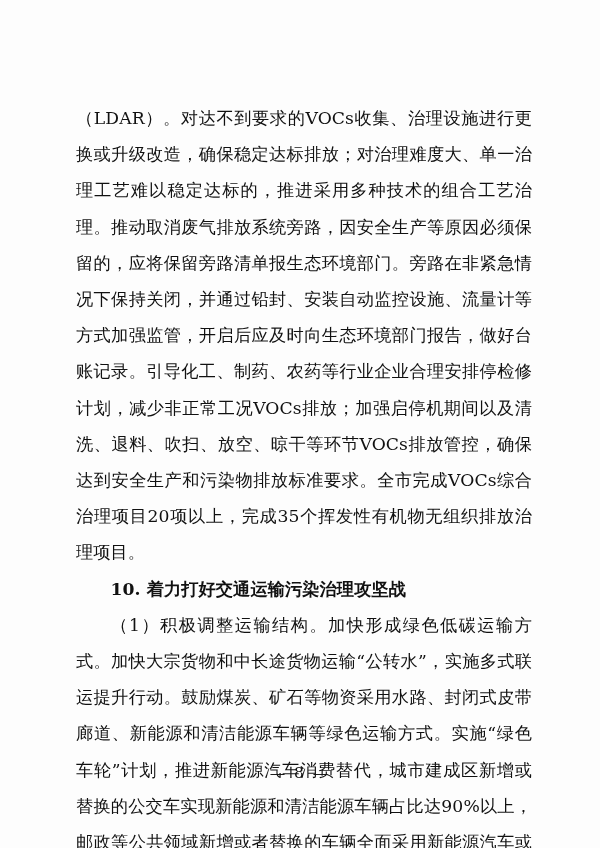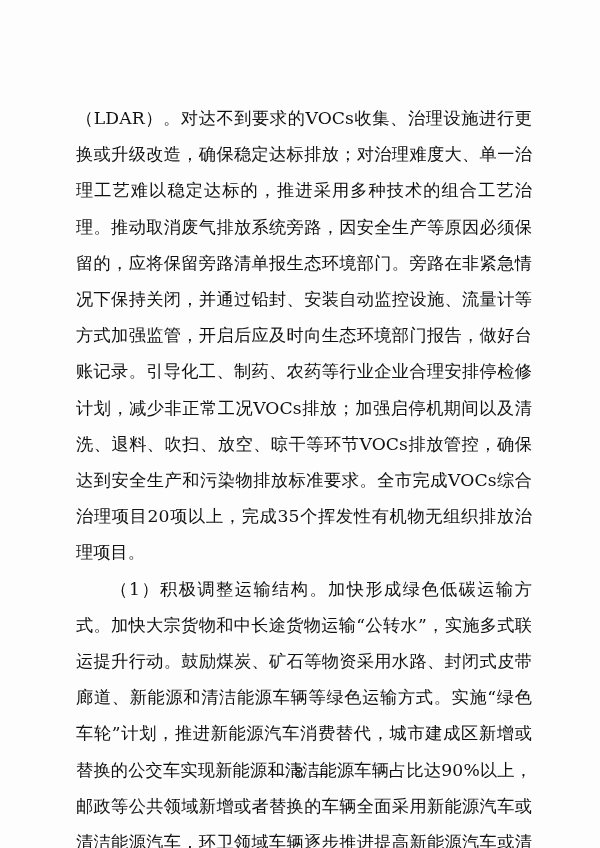--- a/index.html
+++ b/index.html
@@ -57,16 +57,17 @@
     letter-spacing: 2px;
     font-family: "DejaVu Serif", "Liberation Serif", serif;
   }
 </style>
 </head>
 <body>
 
 <div class="page">
   <div class="doc-body">
     <p class="para">（LDAR）。对达不到要求的VOCs收集、治理设施进行更换或升级改造，确保稳定达标排放；对治理难度大、单一治理工艺难以稳定达标的，推进采用多种技术的组合工艺治理。推动取消废气排放系统旁路，因安全生产等原因必须保留的，应将保留旁路清单报生态环境部门。旁路在非紧急情况下保持关闭，并通过铅封、安装自动监控设施、流量计等方式加强监管，开启后应及时向生态环境部门报告，做好台账记录。引导化工、制药、农药等行业企业合理安排停检修计划，减少非正常工况VOCs排放；加强启停机期间以及清洗、退料、吹扫、放空、晾干等环节VOCs排放管控，确保达到安全生产和污染物排放标准要求。全市完成VOCs综合治理项目20项以上，完成35个挥发性有机物无组织排放治理项目。</p>
+    <p class="heading"><span class="num">10.</span>&nbsp;<span>着力打好交通运输污染治理攻坚战</span></p>
     <p class="para-indent">（1）积极调整运输结构。加快形成绿色低碳运输方式。加快大宗货物和中长途货物运输“公转水”，实施多式联运提升行动。鼓励煤炭、矿石等物资采用水路、封闭式皮带廊道、新能源和清洁能源车辆等绿色运输方式。实施“绿色车轮”计划，推进新能源汽车消费替代，城市建成区新增或替换的公交车实现新能源和清洁能源车辆占比达90%以上，邮政等公共领域新增或者替换的车辆全面采用新能源汽车或清洁能源汽车，环卫领域车辆逐步推进提高新能源汽车或清洁能源汽车占比。推广新能源汽车1500辆以上标准车。加快新能源非道路移动机械推广使用，港口新增和更换的作业机械主要采用清洁能源或新能源。开展内河LNG船舶</p>
   </div>
   <div class="page-footer">— 8 —</div>
 </div>
 
 </body></html>

